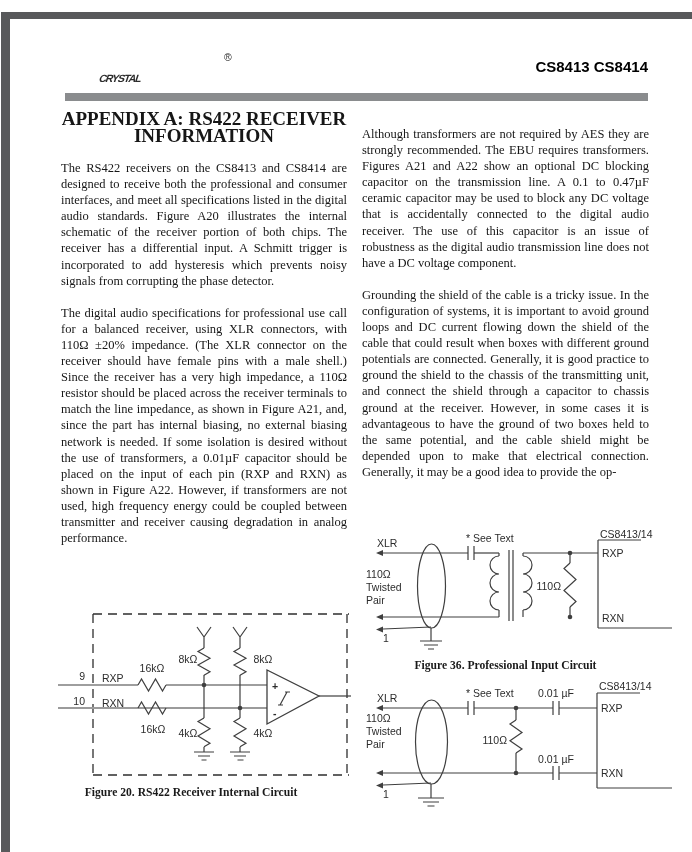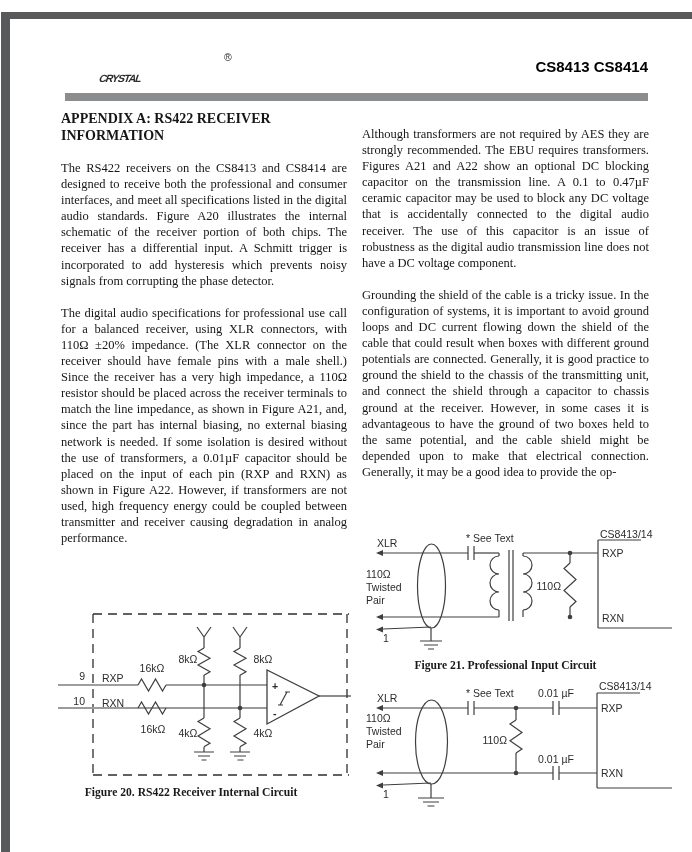--- a/index.html
+++ b/index.html
@@ -11,21 +11,21 @@
   .bar-dark{background:#58595b;}
   .bar-top{left:6px;top:12px;width:686px;height:7px;}
   .bar-left{left:1px;top:12px;width:9px;height:840px;}
   .rule-gray{left:65px;top:93px;width:583px;height:8px;background:#8a8c8e;}
   .logo-wrap{left:70px;top:46px;width:180px;height:48px;}
   .partnum{right:44px;top:58px;font-family:"Liberation Sans",sans-serif;
     font-weight:bold;font-size:15px;color:#000;}
   .col{position:absolute;text-align:justify;font-size:12.5px;line-height:16.1px;}
   .col-left{left:61px;top:110px;width:286px;}
   .col-right{left:362px;top:110px;width:287px;}
-  .appendix-h{font-weight:bold;font-size:14px;line-height:17px;margin:0 0 8px 0;text-align:left;}
+  .appendix-h{font-weight:bold;font-size:19px;line-height:17px;margin:0 0 8px 0;text-align:center;}
   .col p{margin:16px 0 13px 0;}
   .sect-h{font-weight:bold;font-size:13.2px;margin:21px 0 9px 0;text-align:left;}
   .figcap{position:absolute;font-weight:bold;font-size:11.6px;text-align:center;color:#1a1a1a;}
   .cap20{left:41px;top:786px;width:300px;}
   .cap21{left:363px;top:659px;width:285px;}
   .cap22{left:363px;top:814px;width:285px;margin-top:38px;}
   svg{position:absolute;overflow:visible;}
   svg text{font-family:"Liberation Sans",sans-serif;font-size:10.5px;fill:#2c2c2c;}
   .w{stroke:#3f3f3f;stroke-width:1.2;fill:none;}
   .wg{stroke:#9b9b9b;stroke-width:2.2;fill:none;}
@@ -154,21 +154,21 @@
   <text x="3" y="48">110Ω</text>
   <text x="3" y="61">Twisted</text>
   <text x="3" y="74">Pair</text>
   <text x="103" y="12">* See Text</text>
   <text x="198" y="60" text-anchor="end">110Ω</text>
   <text x="237" y="8">CS8413/14</text>
   <text x="239" y="27">RXP</text>
   <text x="239" y="92">RXN</text>
   <text x="20" y="112">1</text>
 </svg>
-<div class="figcap cap21">Figure 21.  Professional Input Circuit</div>
+<div class="figcap cap21">Figure 36.  Professional Input Circuit</div>
 
 <svg style="left:363px;top:678px;" width="310" height="134" viewBox="0 0 310 134">
   <g>
     <ellipse cx="68.5" cy="64" rx="16" ry="42" class="w"></ellipse>
     <polygon class="ah" points="13,30 20,27 20,33"></polygon>
     <path class="w" d="M20,30 H105"></path>
     <polygon class="ah" points="13,95 20,92 20,98"></polygon>
     <path class="w" d="M20,95 H190"></path>
     <polygon class="ah" points="13,107.5 20,104.5 20,110.5"></polygon>
     <path class="w" d="M20,107 L68,105"></path>

